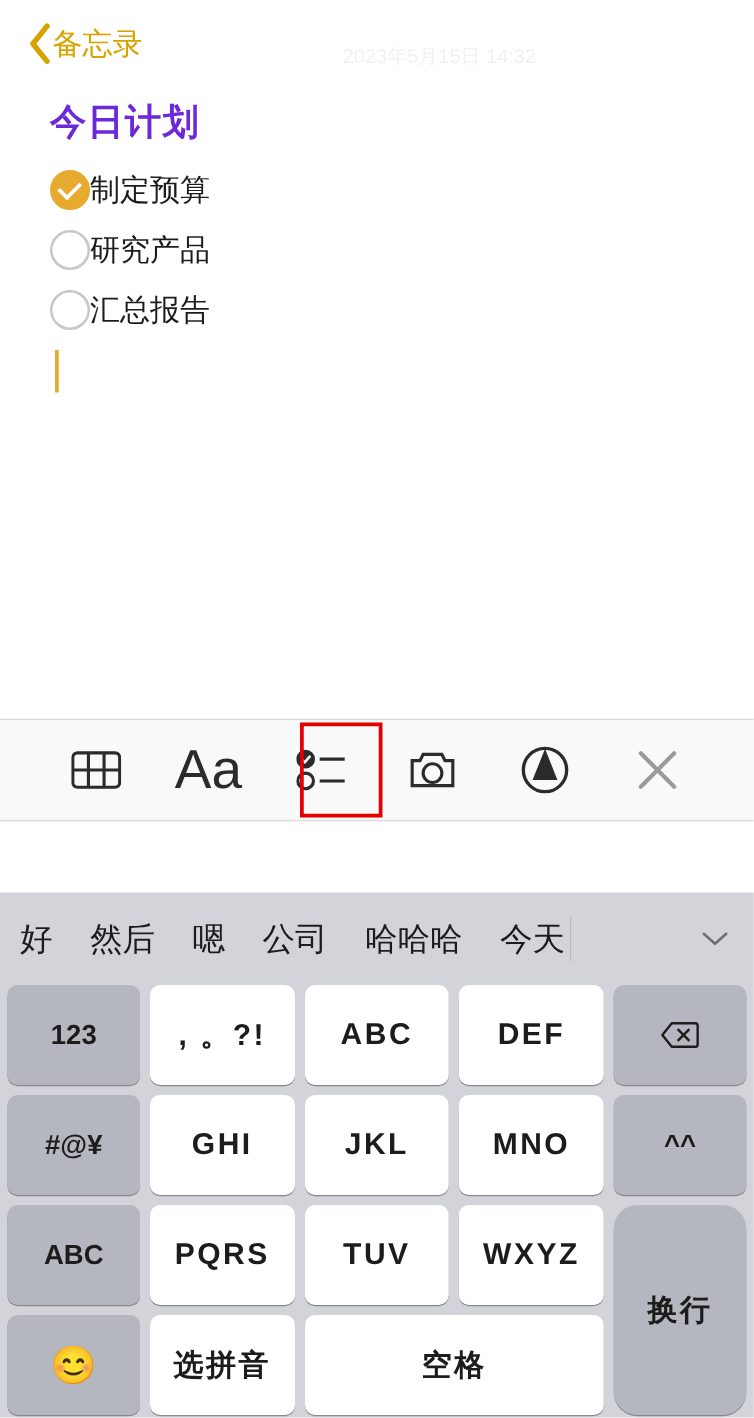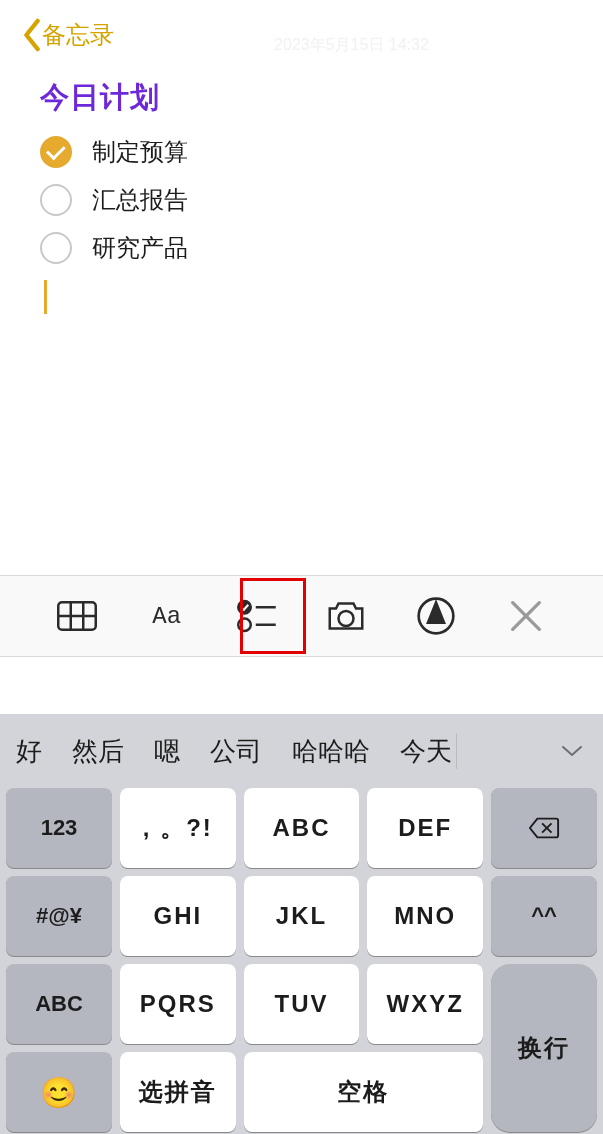--- a/index.html
+++ b/index.html
@@ -45,21 +45,20 @@
   .title {
     font-size: 29px;
     font-weight: 700;
     color: #6d28d9;
     margin-bottom: 18px;
     letter-spacing: 1px;
   }
   .check-row {
     display: flex;
     align-items: center;
-    gap: 20px;
     margin-bottom: 16px;
   }
   .bubble {
     width: 32px; height: 32px;
     border-radius: 50%;
     border: 2px solid #c8c8c8;
     flex-shrink: 0;
   }
   .bubble.filled {
     background: #e5aa2e;
@@ -97,21 +96,21 @@
   }
   .fmt-btn {
     width: 66px; height: 66px;
     display: flex;
     align-items: center;
     justify-content: center;
     font-size: 32px;
     color: #2b2b2b;
   }
   .fmt-btn svg { width: 40px; height: 40px; }
-  .fmt-btn.aa { font-size: 24px; font-family: Liberation Mono, monospace; }
+  .fmt-btn.aa { font-size: 44px; font-family: Liberation Sans, sans-serif; }
   .fmt-btn.x  { color: #9a9a9a; font-size: 34px; font-weight: 300; }
   .highlight {
     position: absolute;
     top: 578px;
     left: 240px;
     width: 66px;
     height: 76px;
     border: 3px solid #e30000;
     pointer-events: none;
   }
@@ -189,25 +188,25 @@
 
 <div class="note">
   <div class="title">今日计划</div>
 
   <div class="check-row">
     <div class="bubble filled"></div>
     <span class="item-text">制定预算</span>
   </div>
   <div class="check-row">
     <div class="bubble"></div>
-    <span class="item-text">汇总报告</span>
+    <span class="item-text">研究产品</span>
   </div>
   <div class="check-row">
     <div class="bubble"></div>
-    <span class="item-text">研究产品</span>
+    <span class="item-text">汇总报告</span>
   </div>
   <div class="cursor"></div>
 </div>
 
 <div class="fmt">
   <div class="fmt-btn">
     <svg viewBox="0 0 32 24" fill="none" stroke="#2b2b2b" stroke-width="2">
         <rect x="1" y="1" width="30" height="22" rx="3"></rect>
         <line x1="1" y1="12" x2="31" y2="12"></line>
         <line x1="11" y1="1" x2="11" y2="23"></line>

